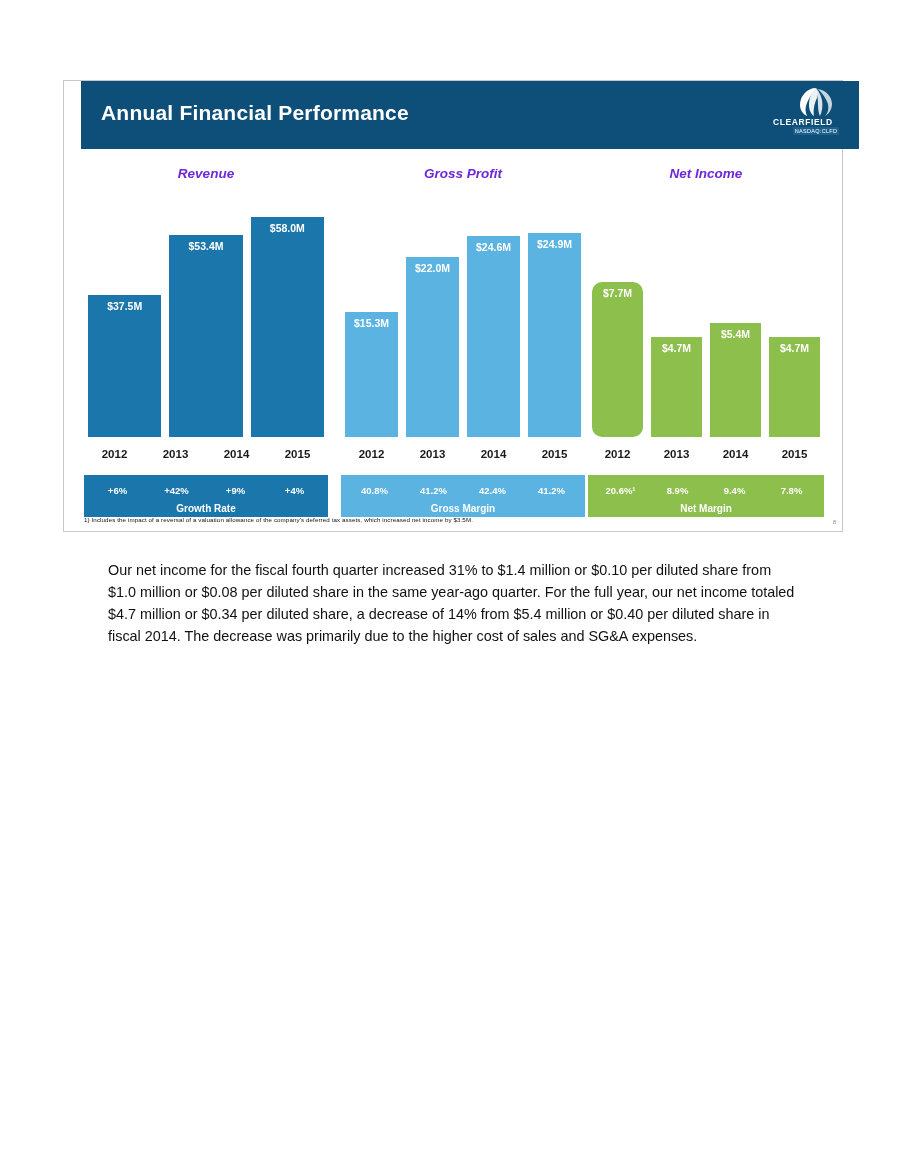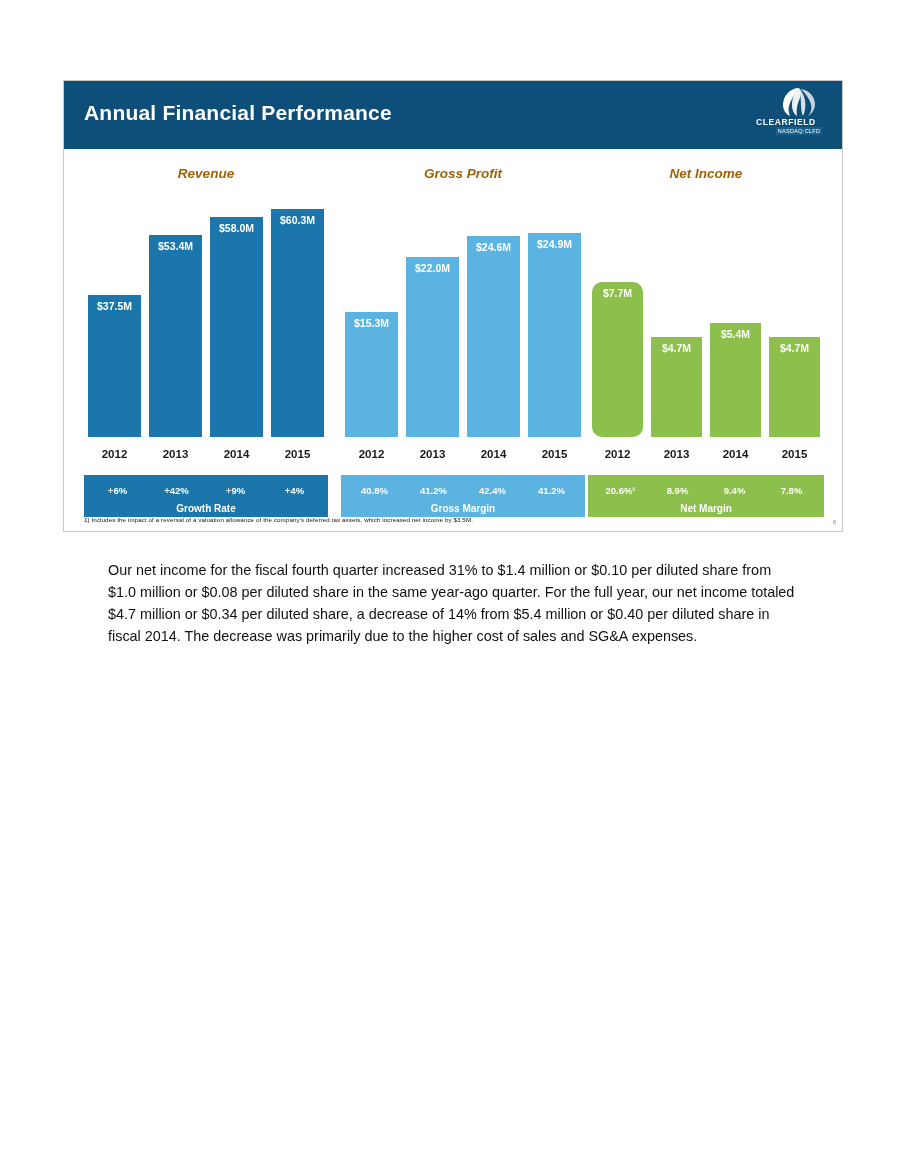--- a/index.html
+++ b/index.html
@@ -22,21 +22,21 @@
     top: 80px;
     width: 780px;
     height: 452px;
     background: #ffffff;
     border: 1px solid #c8c8c8;
     box-sizing: border-box;
   }
 
   .slide-header {
     position: absolute;
-    left: 0; top: 0;
+    left: 17px; top: 0;
     width: 100%;
     height: 68px;
     background: #0d4f79;
     box-sizing: border-box;
   }
   .slide-title {
     position: absolute;
     left: 20px;
     top: 20px;
     color: #ffffff;
@@ -102,21 +102,21 @@
     height: 100%;
   }
   .panel-title {
     position: absolute;
     top: 17px;
     width: 100%;
     text-align: center;
     font-size: 13.5px;
     font-style: italic;
     font-weight: bold;
-    color: #a16207;
+    color: #6d28d9;
   }
 
   .plot {
     position: absolute;
     left: 0;
     right: 0;
     top: 38px;
     height: 290px;
   }
 
@@ -274,25 +274,20 @@
               <span class="bar-label">$53.4M</span>
             </div>
           </div>
 
           <div class="bar-col">
             <div class="bar" style="height:87.9%; background:#1b76ab;">
               <span class="bar-label">$58.0M</span>
             </div>
           </div>
 
-          <div class="bar-col">
-            <div class="bar" style="height:91.4%; background:#1b76ab;">
-              <span class="bar-label">$60.3M</span>
-            </div>
-          </div>
 
         </div>
 
         <div class="year-row">
           <div class="year-cell">2012</div>
           <div class="year-cell">2013</div>
           <div class="year-cell">2014</div>
           <div class="year-cell">2015</div>
         </div>
       </div>

